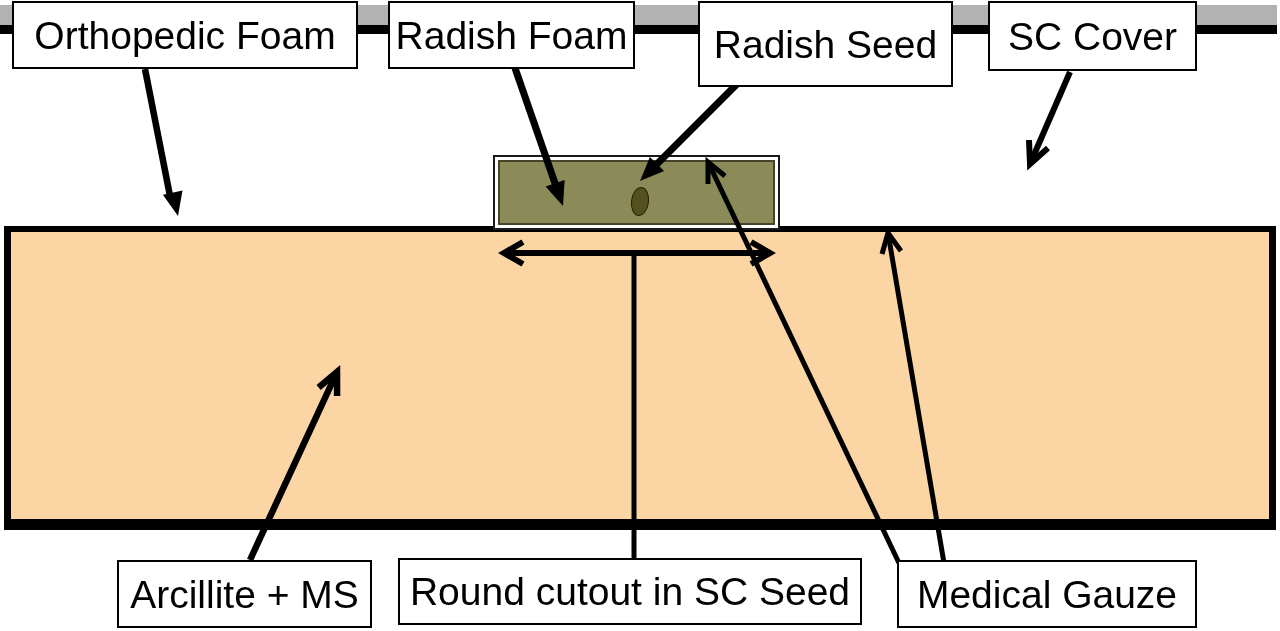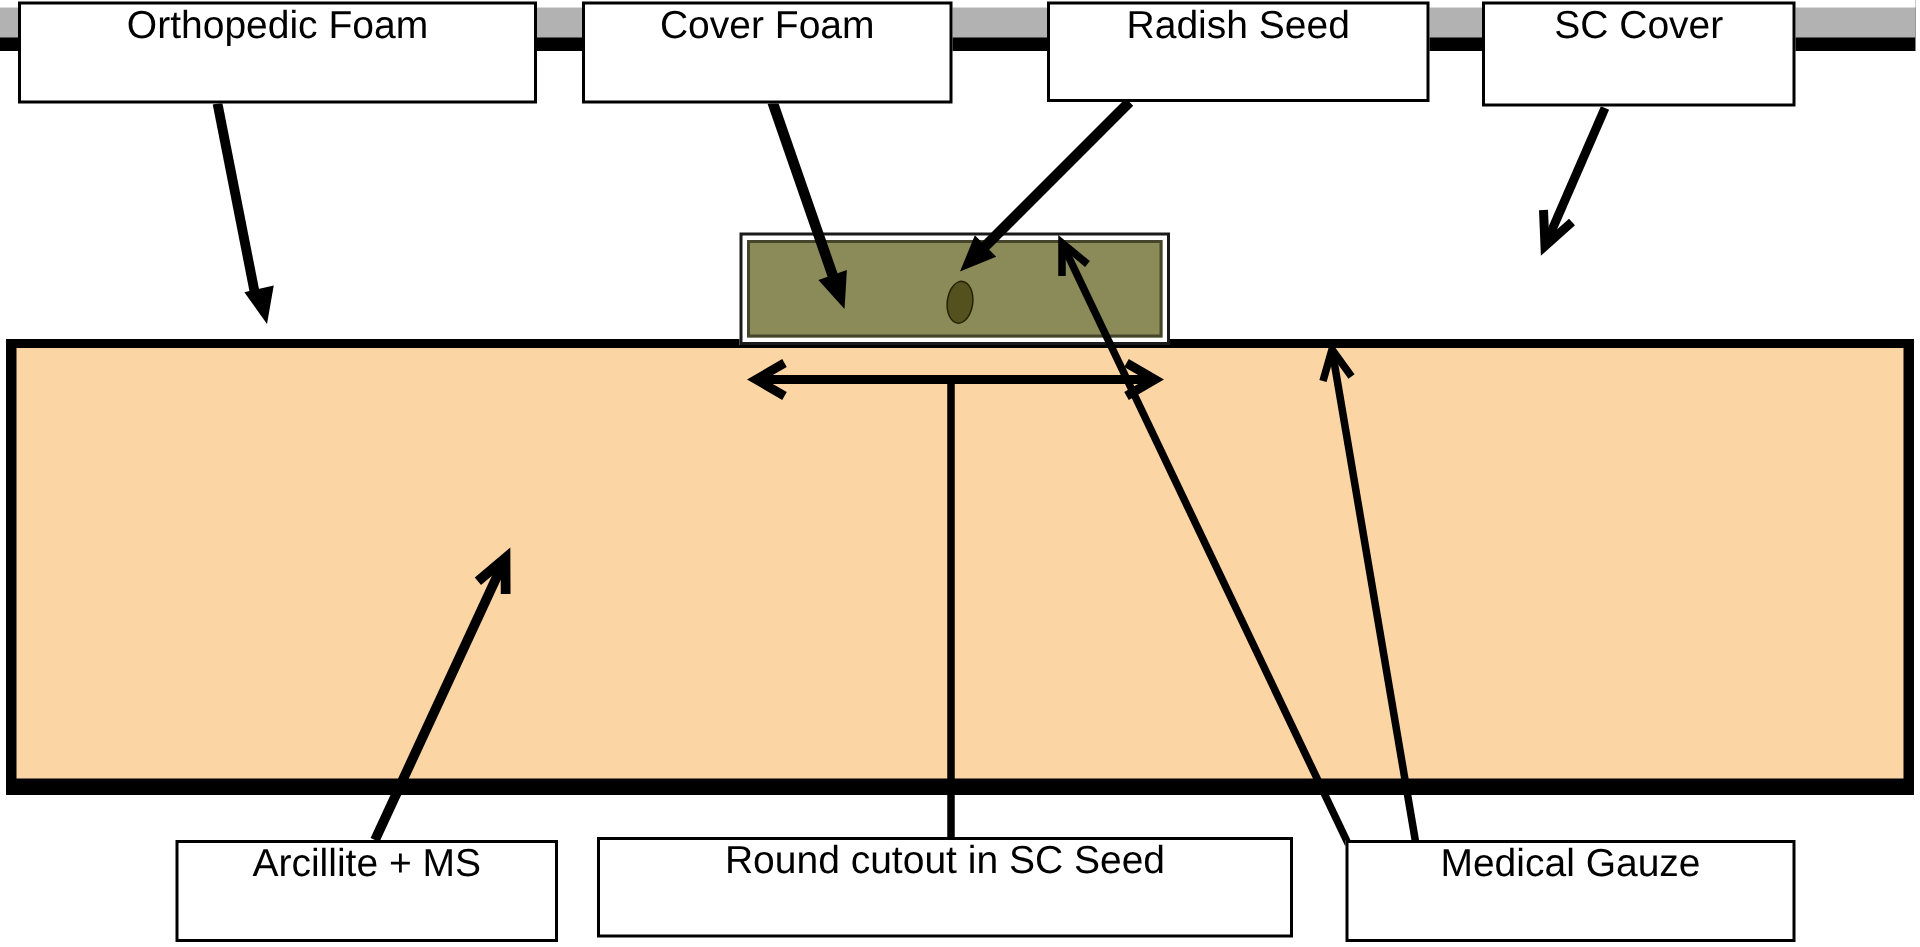--- a/index.html
+++ b/index.html
@@ -71,30 +71,30 @@
     z-index: 4;
     pointer-events: none;
   }
   
   .label-box {
     position: absolute;
     background: #FFFFFF;
     border: 2.5px solid #000000;
     box-sizing: border-box;
     display: flex;
-    align-items: flex-start;
+    align-items: center;
     justify-content: center;
-    font-size: 26px;
+    font-size: 39px;
     line-height: 1;
     white-space: nowrap;
     z-index: 6;
   }
   #orthopedic-foam-label { left: 12px;  top: 1px;   width: 346px; height: 68px; }
   #oasis-foam-label      { left: 388px; top: 1px;   width: 247px; height: 68px; }
-  #radish-seed-label     { left: 698px; top: 1px;   width: 255px; height: 67px; }
+  #radish-seed-label     { left: 698px; top: 1px;   width: 255px; height: 86px; }
   #sc-cover-label        { left: 988px; top: 1px;   width: 209px; height: 70px; }
   #arcillite-ms-label    { left: 117px; top: 560px; width: 255px; height: 68px; }
   #round-cutout-label    { left: 398px; top: 558px; width: 464px; height: 67px; }
   #medical-gauze-label   { left: 897px; top: 560px; width: 300px; height: 68px; }
 </style>
 </head>
 <body>
 
 <div id="canvas">
 
@@ -154,21 +154,21 @@
     <g fill="none" stroke="#000000" stroke-width="6.5">
       <line x1="250" y1="560" x2="337" y2="372"></line>
       <polyline points="318.6,387.5 337,372 337.1,396"></polyline>
     </g>
   </svg>
 
   <div class="label-box" id="orthopedic-foam-label">
     <span>Orthopedic Foam</span>
   </div>
   <div class="label-box" id="oasis-foam-label">
-    <span>Cover Foam</span>
+    <span>Radish Foam</span>
   </div>
   <div class="label-box" id="radish-seed-label">
     <span>Radish Seed</span>
   </div>
   <div class="label-box" id="arcillite-ms-label">
     <span>Arcillite + MS</span>
   </div>
   <div class="label-box" id="sc-cover-label">
     <span>SC Cover</span>
   </div>

